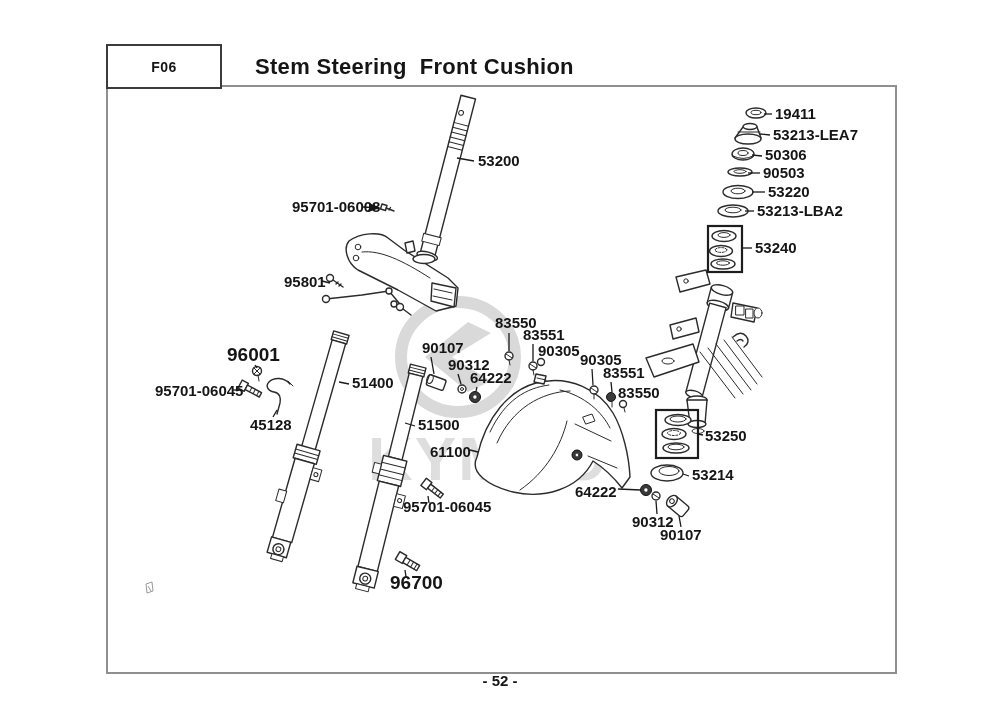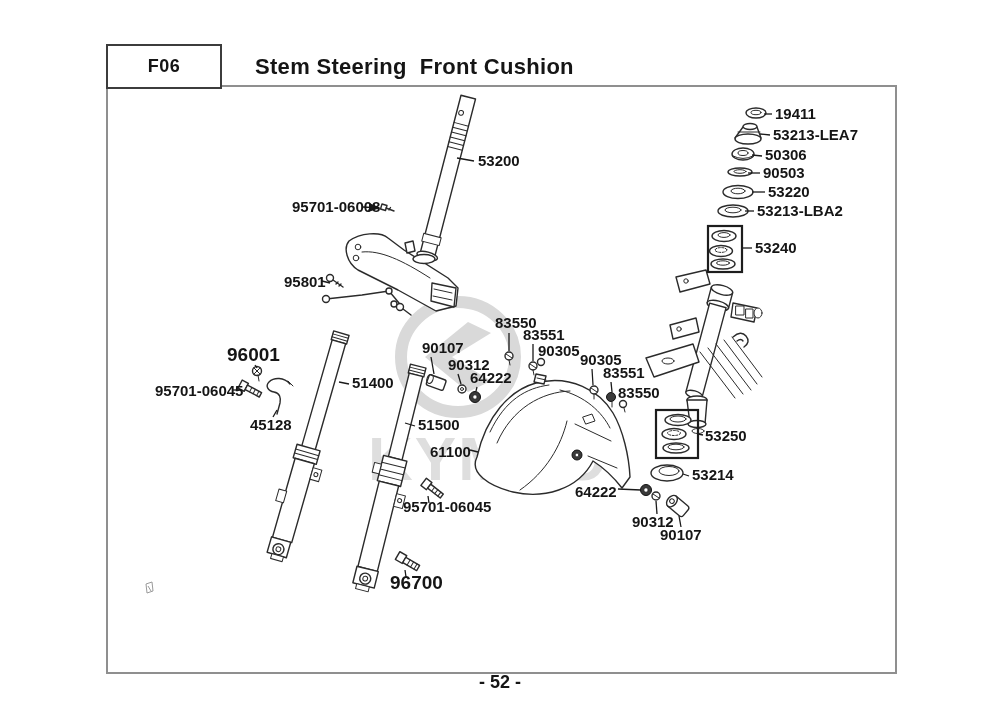--- a/index.html
+++ b/index.html
@@ -1,26 +1,26 @@
 <!DOCTYPE html>
 <html><head>
 <meta charset="utf-8">
 <style>
   html,body{margin:0;padding:0;background:#fff;}
   .page{position:relative;width:1000px;height:707px;background:#fff;overflow:hidden;
         font-family:"Liberation Sans",sans-serif;color:#151515;}
   .code-box{position:absolute;left:106px;top:44px;width:112px;height:41px;
         border:2px solid #3c3c3c;display:flex;align-items:center;justify-content:center;
-        font-size:18px;font-weight:bold;letter-spacing:.5px;background:#fff;z-index:3;}
+        font-size:14px;font-weight:bold;letter-spacing:.5px;background:#fff;z-index:3;}
   .main-title{position:absolute;left:255px;top:54px;font-size:22px;font-weight:bold;
         white-space:pre;letter-spacing:.3px;z-index:3;}
   .diagram-frame{position:absolute;left:106px;top:85px;width:787px;height:585px;
         border:2px solid #8f8f8f;background:transparent;z-index:1;}
   .page-number{position:absolute;left:0;top:672px;width:1000px;text-align:center;
-        font-size:18px;font-weight:bold;}
+        font-size:15px;font-weight:bold;}
   svg.art{position:absolute;left:0;top:0;z-index:2;}
   svg .s{stroke:#2b2b2b;stroke-width:1.4;fill:none;stroke-linejoin:round;stroke-linecap:round;}
   svg .thin{stroke-width:1;}
   svg .wfill{fill:#fff;}
   svg .dark{fill:#3a3a3a;stroke:#111;}
   svg .box{stroke:#1d1d1d;stroke-width:2.2;fill:none;}
   svg .wm{stroke:#d9d9d9;fill:none;}
   svg .wmfill{fill:#d9d9d9;stroke:none;}
   svg .wmtext{fill:#dedede;stroke:none;font-family:"Liberation Sans",sans-serif;
         font-weight:bold;font-size:62px;letter-spacing:2px;}

